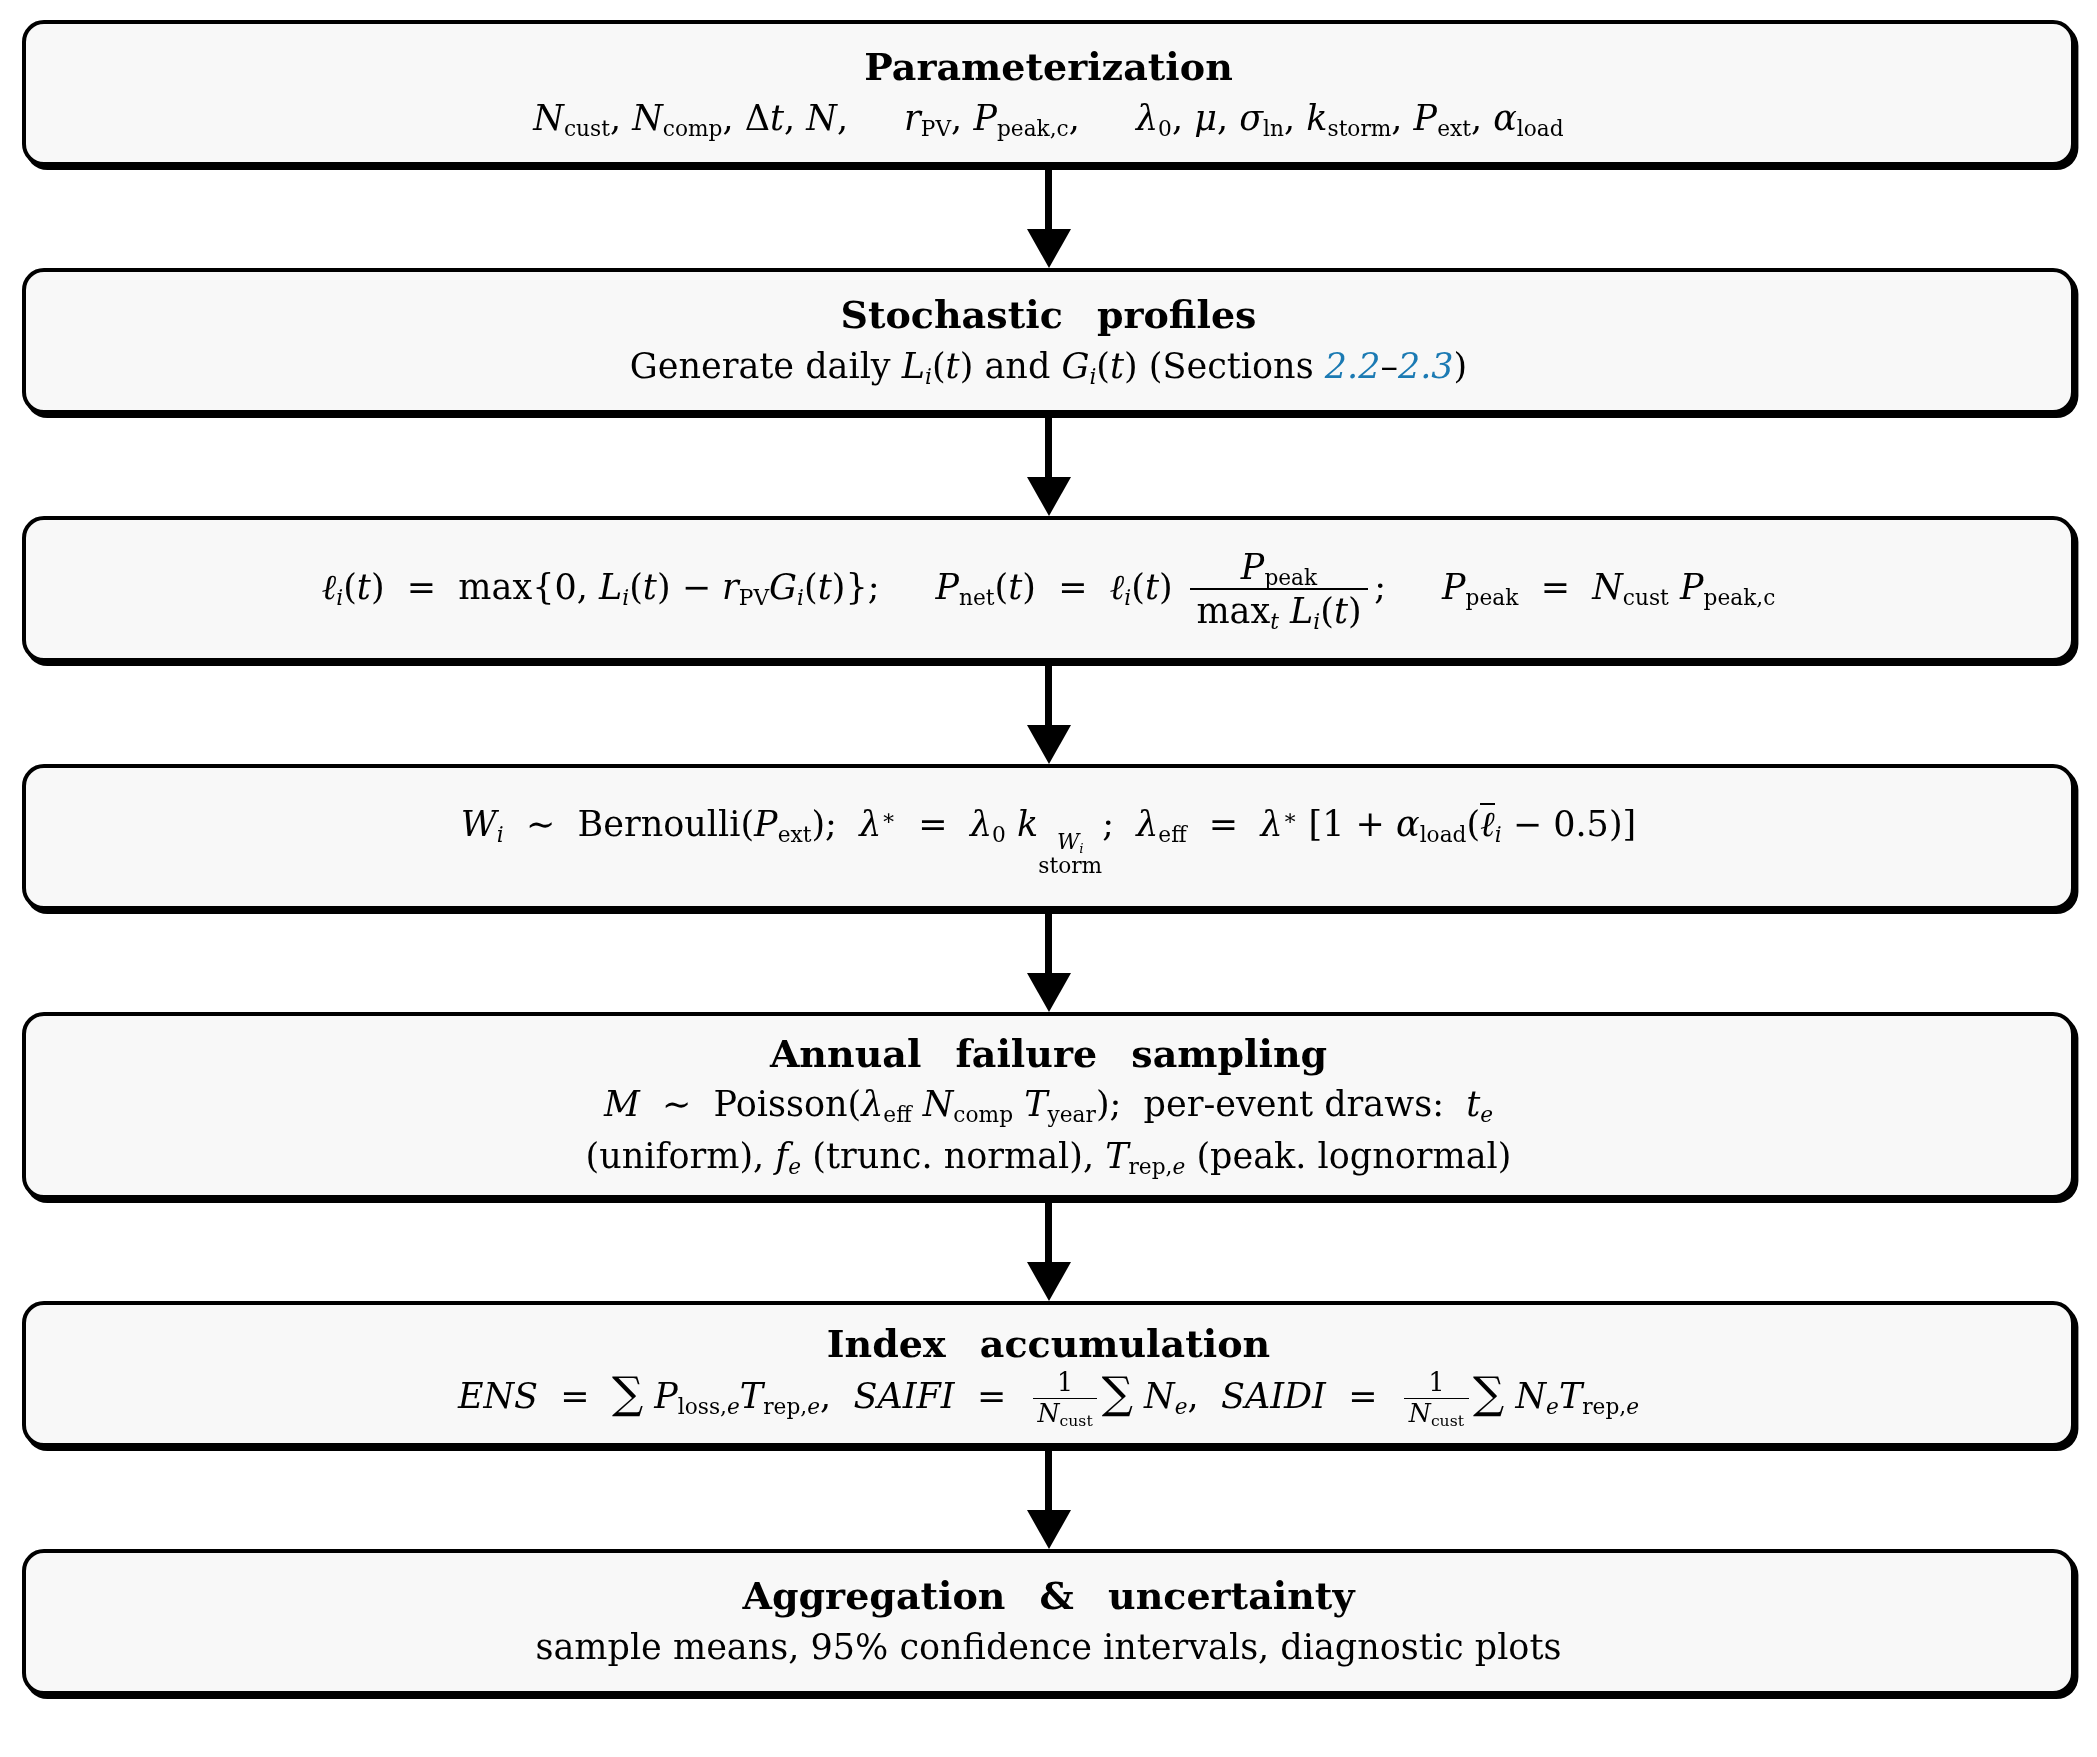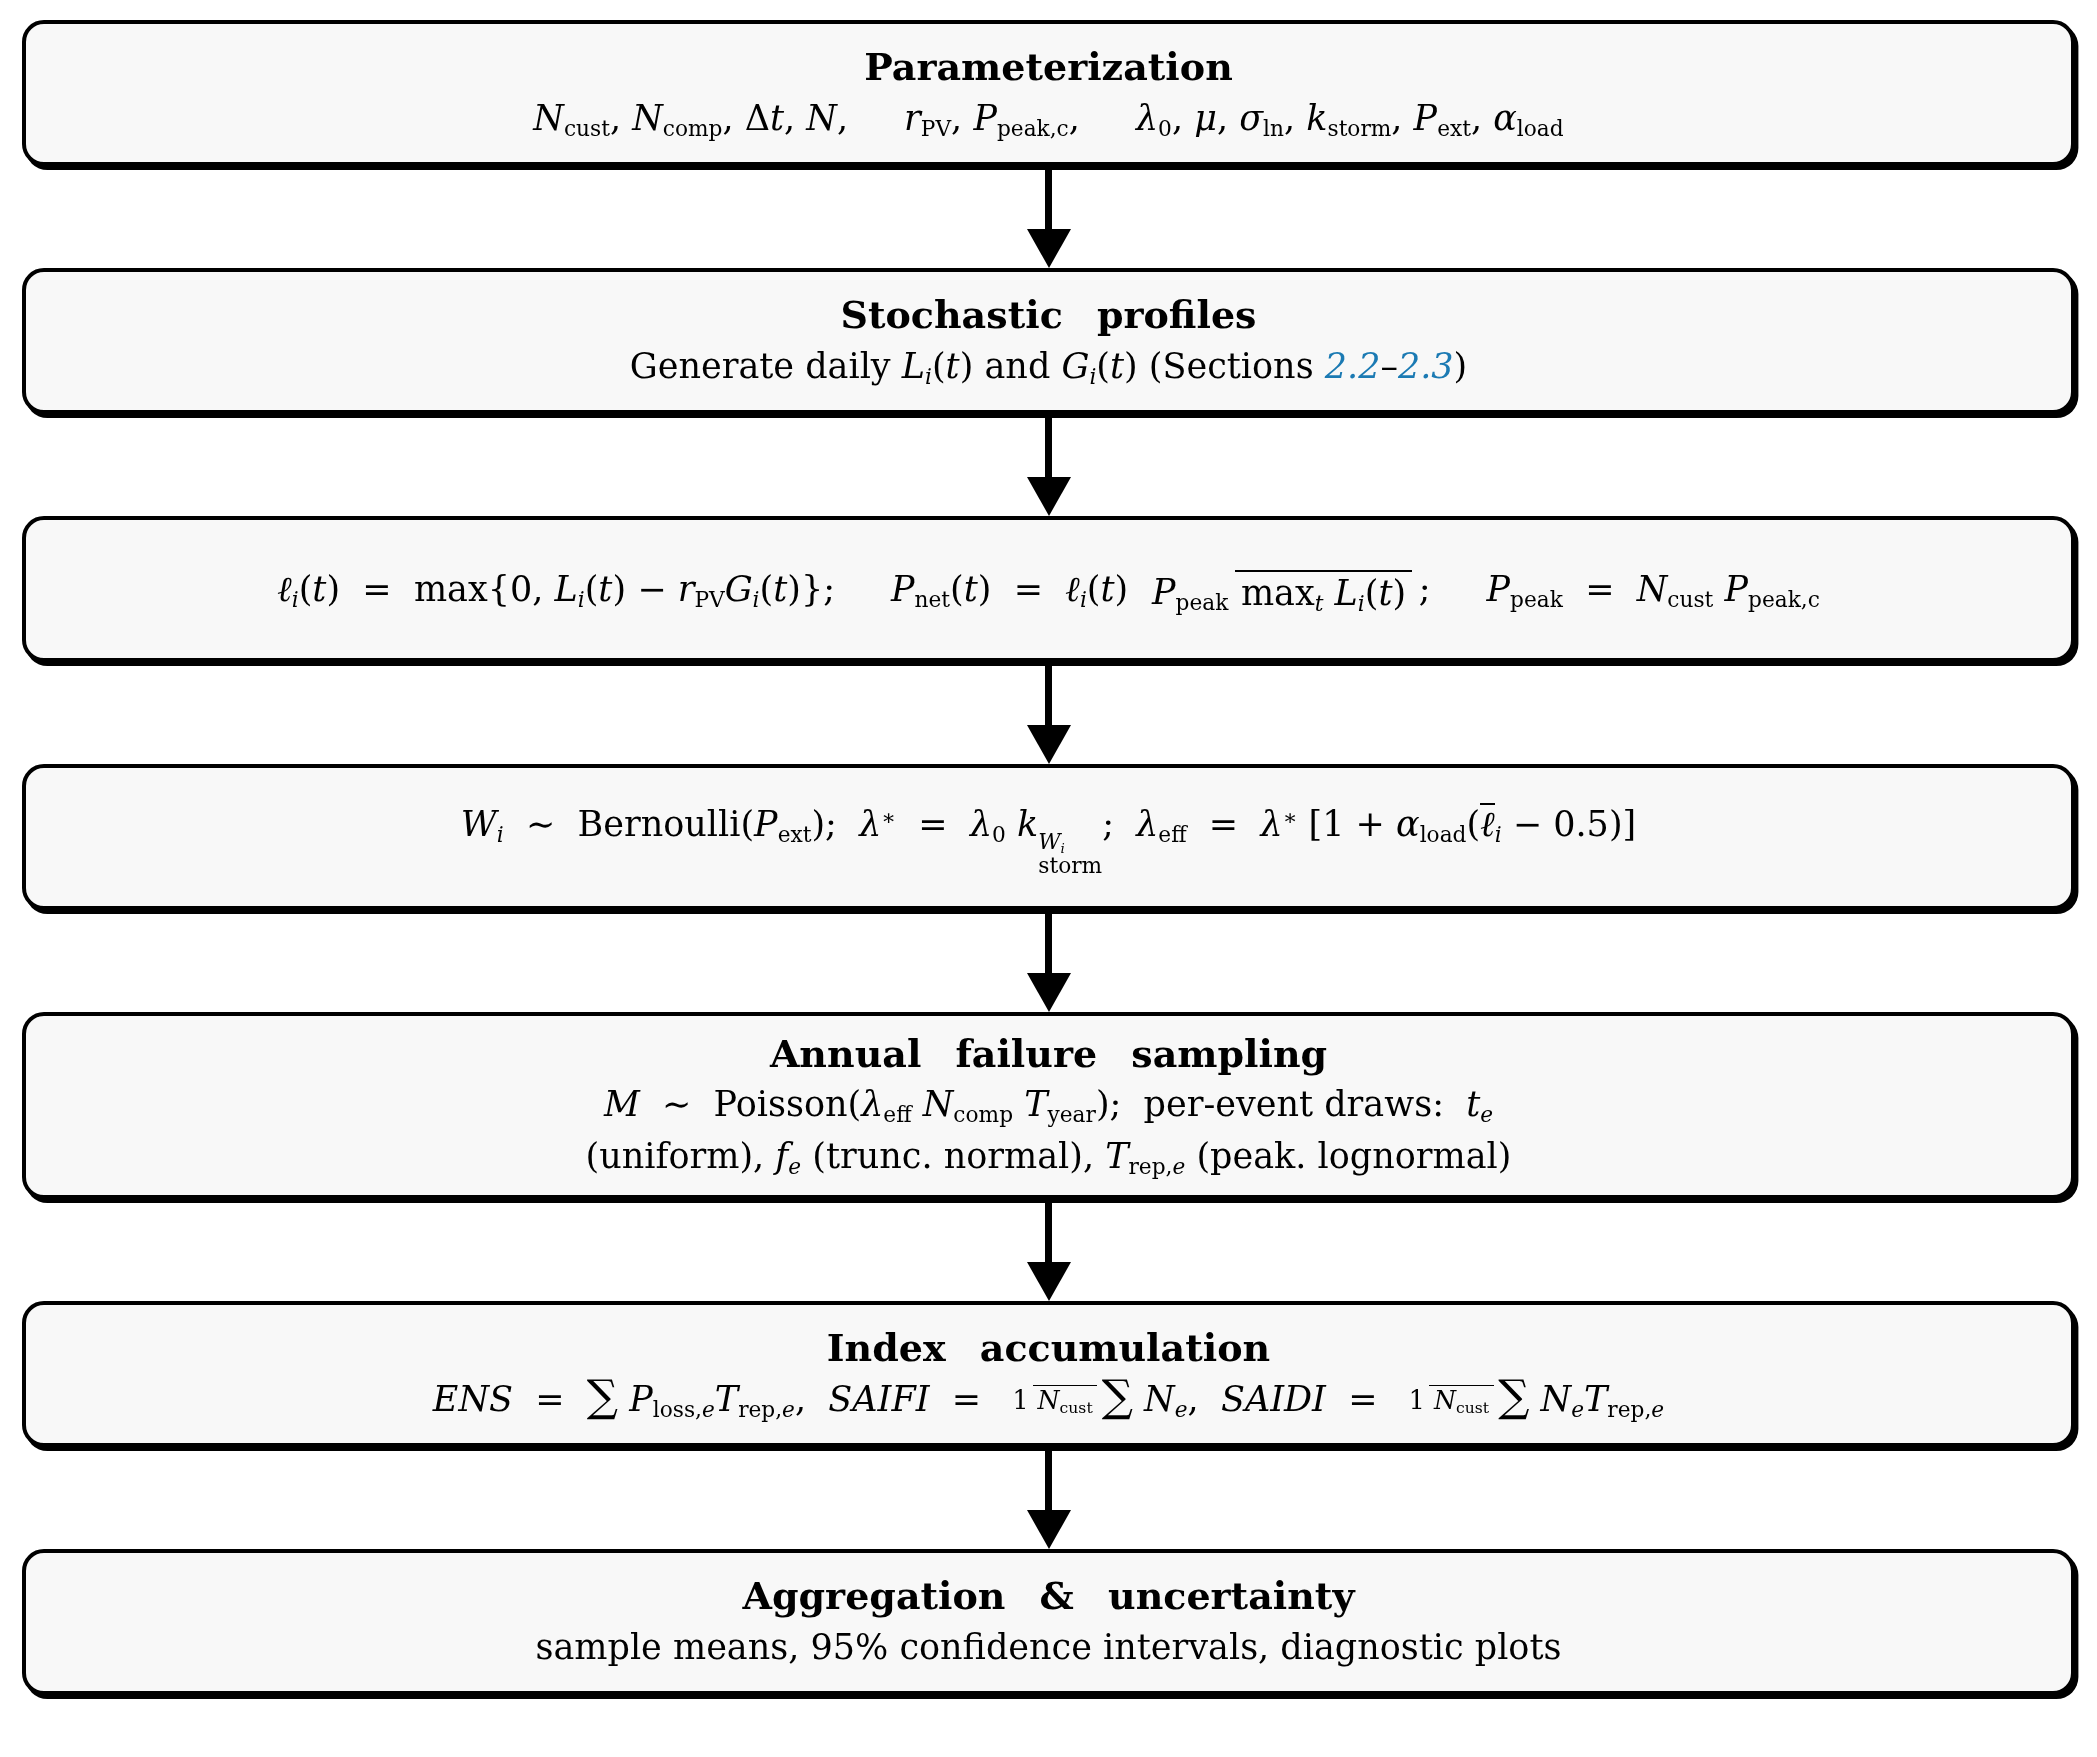--- a/index.html
+++ b/index.html
@@ -47,26 +47,26 @@
   }
   
   .tk-i{font-style:italic;}
   .tk-r{font-style:normal;}
   .tk-big{font-size:1.25em;line-height:0;}
   .tk-link{color:var(--link-blue);cursor:pointer;font-style:italic;}
   .tk-quad{display:inline-block;width:1.6em;}
   sub.tk-sub{font-size:.62em;line-height:0;vertical-align:-0.28em;}
   sup.tk-sup{font-size:.62em;line-height:0;vertical-align:.5em;}
   .tk-ss{
-    display:inline-flex;flex-direction:column;align-items:flex-start;
+    display:inline-flex;flex-direction:column;align-items:center;
     font-size:.62em;line-height:1.08;
     vertical-align:-0.62em;
   }
   .tk-frac{
-    display:inline-flex;flex-direction:row;align-items:center;
+    display:inline-flex;flex-direction:column;align-items:center;
     vertical-align:middle;line-height:1.2;margin:0 .18em;
   }
   .frac-n{padding:0 .18em;}
   .frac-d{border-top:.065em solid var(--ink);padding:0 .18em;}
   .tk-ov{
     display:inline-block;line-height:1.05;
     border-top:.07em solid var(--ink);
     padding-top:.03em;
   }
   .arrow{

